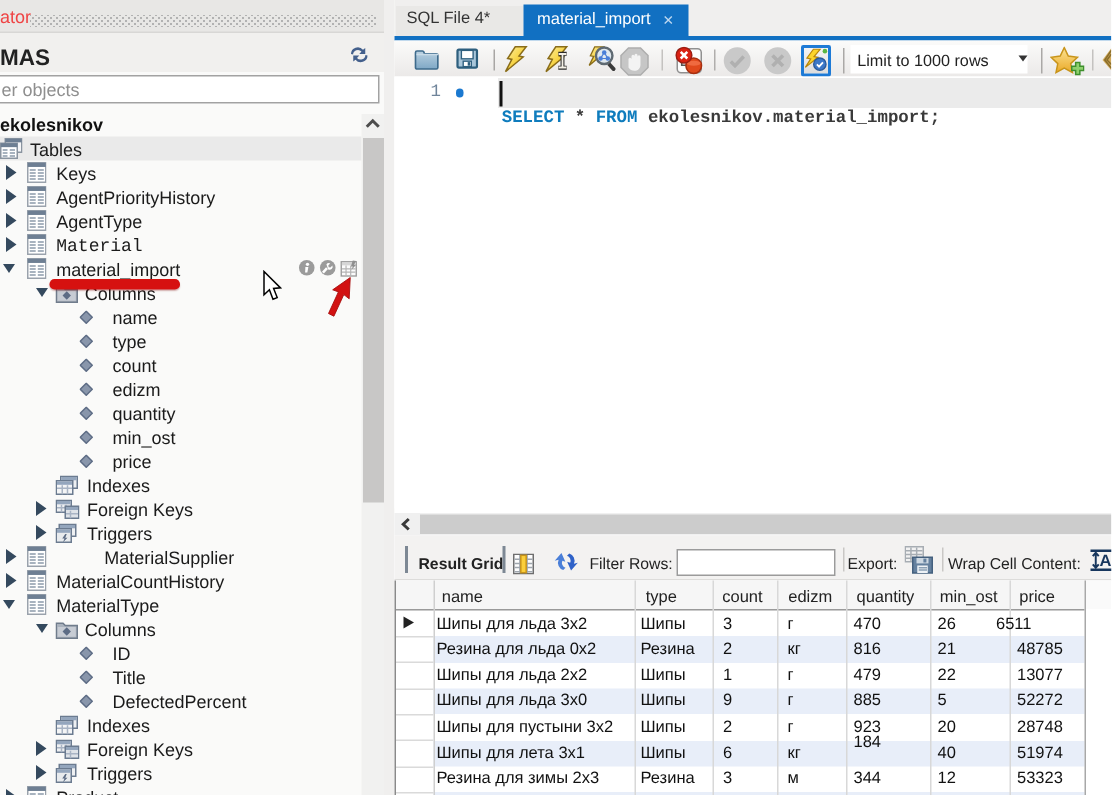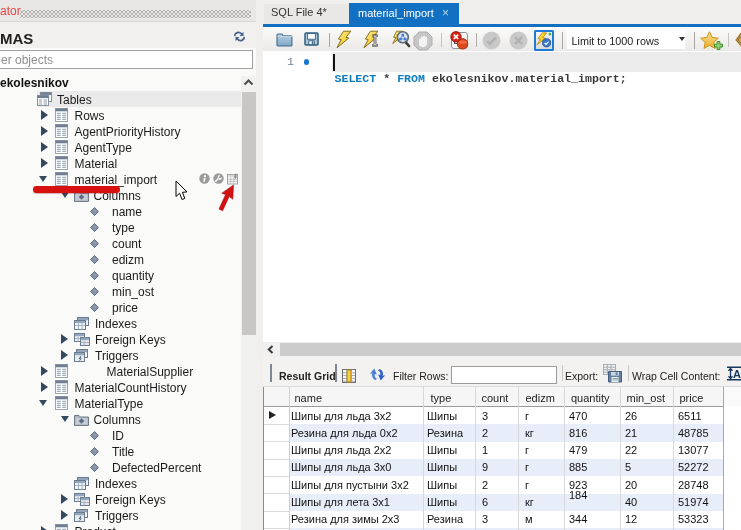--- a/index.html
+++ b/index.html
@@ -25,58 +25,58 @@
   <svg class="abs" style="left:233px;top:31px;" width="13" height="11" viewBox="0 0 13 11">
     <path d="M1 5 A4.5 4.5 0 0 1 9 2.2 L10.5 1 L10.5 5 L6.5 5 L8 3.4 A3.2 3.2 0 0 0 2.4 5.4 Z" fill="#44608c"></path>
     <path d="M12 6 A4.5 4.5 0 0 1 4 8.8 L2.5 10 L2.5 6 L6.5 6 L5 7.6 A3.2 3.2 0 0 0 10.6 5.6 Z" fill="#44608c"></path>
   </svg>
 
   <div class="abs" style="left:-6px;top:50px;width:257px;height:17px;background:#fff;border:1px solid #a2a2a2;"></div>
   <div class="tx" style="left:1px;top:53px;color:#8f8f8f;">er objects</div>
 
   <div class="tx" style="left:0;top:76px;font-weight:bold;color:#111;font-size:12px;">ekolesnikov</div>
 
-  <div class="abs" id="tree" style="left:0;top:0;width:241px;height:530px;margin-left:37px;">
+  <div class="abs" id="tree" style="left:0;top:0;width:241px;height:530px;">
 <div class="abs" style="left:0;top:91px;width:241px;height:16px;background:#eaeaea;"></div>
         <svg class="abs" style="left:0px;top:92px" width="15" height="14" viewBox="0 0 15 14">
           <rect x="3.5" y="0.5" width="11" height="9" fill="#f4f5f7" stroke="#8a94a0"></rect>
           <rect x="3.5" y="0.5" width="11" height="2.4" fill="#6e7f93"></rect>
           <rect x="0.5" y="3.5" width="11" height="10" fill="#fff" stroke="#8a94a0"></rect>
           <rect x="0.5" y="3.5" width="11" height="2.6" fill="#6e7f93"></rect>
           <path d="M1.8 8 H5 M6.5 8 H10 M1.8 10 H5 M6.5 10 H10 M1.8 12 H5 M6.5 12 H10" stroke="#8c9aaa" fill="none"></path>
         </svg>
         <div class="tx" style="left:20px;top:92.5px;">Tables</div>
 <div class="abs" style="left:4px;top:109.5px;width:0;height:0;border-left:7.5px solid #34495e;border-top:5px solid transparent;border-bottom:5px solid transparent;"></div>
         <svg class="abs" style="left:18px;top:108px" width="13" height="14" viewBox="0 0 13 14">
           <rect x="0.5" y="0.5" width="12" height="13" fill="#fff" stroke="#9aa2ac"></rect>
           <rect x="0.5" y="0.5" width="12" height="2.8" fill="#6e7f93"></rect>
           <path d="M1.8 5.3 H5.8 M7.2 5.3 H11.2 M1.8 7.3 H5.8 M7.2 7.3 H11.2 M1.8 9.3 H5.8 M7.2 9.3 H11.2 M1.8 11.3 H5.8 M7.2 11.3 H11.2" stroke="#8c9aaa" stroke-width="1" fill="none"></path>
         </svg>
-        <div class="tx" style="left:37.5px;top:108.5px;">Rows</div>
+        <div class="tx" style="left:37.5px;top:108.5px;">Keys</div>
 <div class="abs" style="left:4px;top:125.5px;width:0;height:0;border-left:7.5px solid #34495e;border-top:5px solid transparent;border-bottom:5px solid transparent;"></div>
         <svg class="abs" style="left:18px;top:124px" width="13" height="14" viewBox="0 0 13 14">
           <rect x="0.5" y="0.5" width="12" height="13" fill="#fff" stroke="#9aa2ac"></rect>
           <rect x="0.5" y="0.5" width="12" height="2.8" fill="#6e7f93"></rect>
           <path d="M1.8 5.3 H5.8 M7.2 5.3 H11.2 M1.8 7.3 H5.8 M7.2 7.3 H11.2 M1.8 9.3 H5.8 M7.2 9.3 H11.2 M1.8 11.3 H5.8 M7.2 11.3 H11.2" stroke="#8c9aaa" stroke-width="1" fill="none"></path>
         </svg>
         <div class="tx" style="left:37.5px;top:124.5px;">AgentPriorityHistory</div>
 <div class="abs" style="left:4px;top:141.5px;width:0;height:0;border-left:7.5px solid #34495e;border-top:5px solid transparent;border-bottom:5px solid transparent;"></div>
         <svg class="abs" style="left:18px;top:140px" width="13" height="14" viewBox="0 0 13 14">
           <rect x="0.5" y="0.5" width="12" height="13" fill="#fff" stroke="#9aa2ac"></rect>
           <rect x="0.5" y="0.5" width="12" height="2.8" fill="#6e7f93"></rect>
           <path d="M1.8 5.3 H5.8 M7.2 5.3 H11.2 M1.8 7.3 H5.8 M7.2 7.3 H11.2 M1.8 9.3 H5.8 M7.2 9.3 H11.2 M1.8 11.3 H5.8 M7.2 11.3 H11.2" stroke="#8c9aaa" stroke-width="1" fill="none"></path>
         </svg>
         <div class="tx" style="left:37.5px;top:140.5px;">AgentType</div>
 <div class="abs" style="left:4px;top:157.5px;width:0;height:0;border-left:7.5px solid #34495e;border-top:5px solid transparent;border-bottom:5px solid transparent;"></div>
         <svg class="abs" style="left:18px;top:156px" width="13" height="14" viewBox="0 0 13 14">
           <rect x="0.5" y="0.5" width="12" height="13" fill="#fff" stroke="#9aa2ac"></rect>
           <rect x="0.5" y="0.5" width="12" height="2.8" fill="#6e7f93"></rect>
           <path d="M1.8 5.3 H5.8 M7.2 5.3 H11.2 M1.8 7.3 H5.8 M7.2 7.3 H11.2 M1.8 9.3 H5.8 M7.2 9.3 H11.2 M1.8 11.3 H5.8 M7.2 11.3 H11.2" stroke="#8c9aaa" stroke-width="1" fill="none"></path>
         </svg>
-        <div class="tx" style="left:37.5px;top:156.5px;">Material</div>
+        <div class="tx" style="left:37.5px;top:156.5px;font-family:Liberation Mono, monospace;">Material</div>
 <div class="abs" style="left:2px;top:176px;width:0;height:0;border-top:6.5px solid #34495e;border-left:4.8px solid transparent;border-right:4.8px solid transparent;"></div>
         <svg class="abs" style="left:18px;top:172px" width="13" height="14" viewBox="0 0 13 14">
           <rect x="0.5" y="0.5" width="12" height="13" fill="#fff" stroke="#9aa2ac"></rect>
           <rect x="0.5" y="0.5" width="12" height="2.8" fill="#6e7f93"></rect>
           <path d="M1.8 5.3 H5.8 M7.2 5.3 H11.2 M1.8 7.3 H5.8 M7.2 7.3 H11.2 M1.8 9.3 H5.8 M7.2 9.3 H11.2 M1.8 11.3 H5.8 M7.2 11.3 H11.2" stroke="#8c9aaa" stroke-width="1" fill="none"></path>
         </svg>
         <div class="tx" style="left:37.5px;top:172.5px;">material_import</div>
 <div class="abs" style="left:24px;top:192px;width:0;height:0;border-top:6.5px solid #34495e;border-left:4.8px solid transparent;border-right:4.8px solid transparent;"></div>
         <svg class="abs" style="left:37px;top:189px" width="15" height="13" viewBox="0 0 15 13">
           <path d="M0.5 2.5 L5 2.5 L6.5 4 L14.5 4 L14.5 12.5 L0.5 12.5 Z" fill="#aab2bd" stroke="#707c8c"></path>
@@ -455,21 +455,21 @@
 
     <div class="abs" style="left:6px;top:24px;width:0;height:0;border-left:7px solid #222;border-top:4.5px solid transparent;border-bottom:4.5px solid transparent;"></div>
 
     <div id="rows">
 <div class="tx" style="left:28px;top:22.5px;color:#111;">Шипы для льда 3x2</div>
 <div class="tx" style="left:164px;top:22.5px;color:#111;">Шипы</div>
 <div class="tx" style="left:219px;top:22.5px;color:#111;">3</div>
 <div class="tx" style="left:262px;top:22.5px;color:#111;">г</div>
 <div class="tx" style="left:306px;top:22.5px;color:#111;">470</div>
 <div class="tx" style="left:362px;top:22.5px;color:#111;">26</div>
-<div class="tx" style="left:415px;top:22.5px;color:#111;text-align:center;">6511</div>
+<div class="tx" style="left:401px;top:22.5px;color:#111;text-align:center;">6511</div>
 <div class="tx" style="left:28px;top:39.8px;color:#111;">Резина для льда 0x2</div>
 <div class="tx" style="left:164px;top:39.8px;color:#111;">Резина</div>
 <div class="tx" style="left:219px;top:39.8px;color:#111;">2</div>
 <div class="tx" style="left:262px;top:39.8px;color:#111;">кг</div>
 <div class="tx" style="left:306px;top:39.8px;color:#111;">816</div>
 <div class="tx" style="left:362px;top:39.8px;color:#111;">21</div>
 <div class="tx" style="left:415px;top:39.8px;color:#111;">48785</div>
 <div class="tx" style="left:28px;top:57.1px;color:#111;">Шипы для льда 2x2</div>
 <div class="tx" style="left:164px;top:57.1px;color:#111;">Шипы</div>
 <div class="tx" style="left:219px;top:57.1px;color:#111;">1</div>

